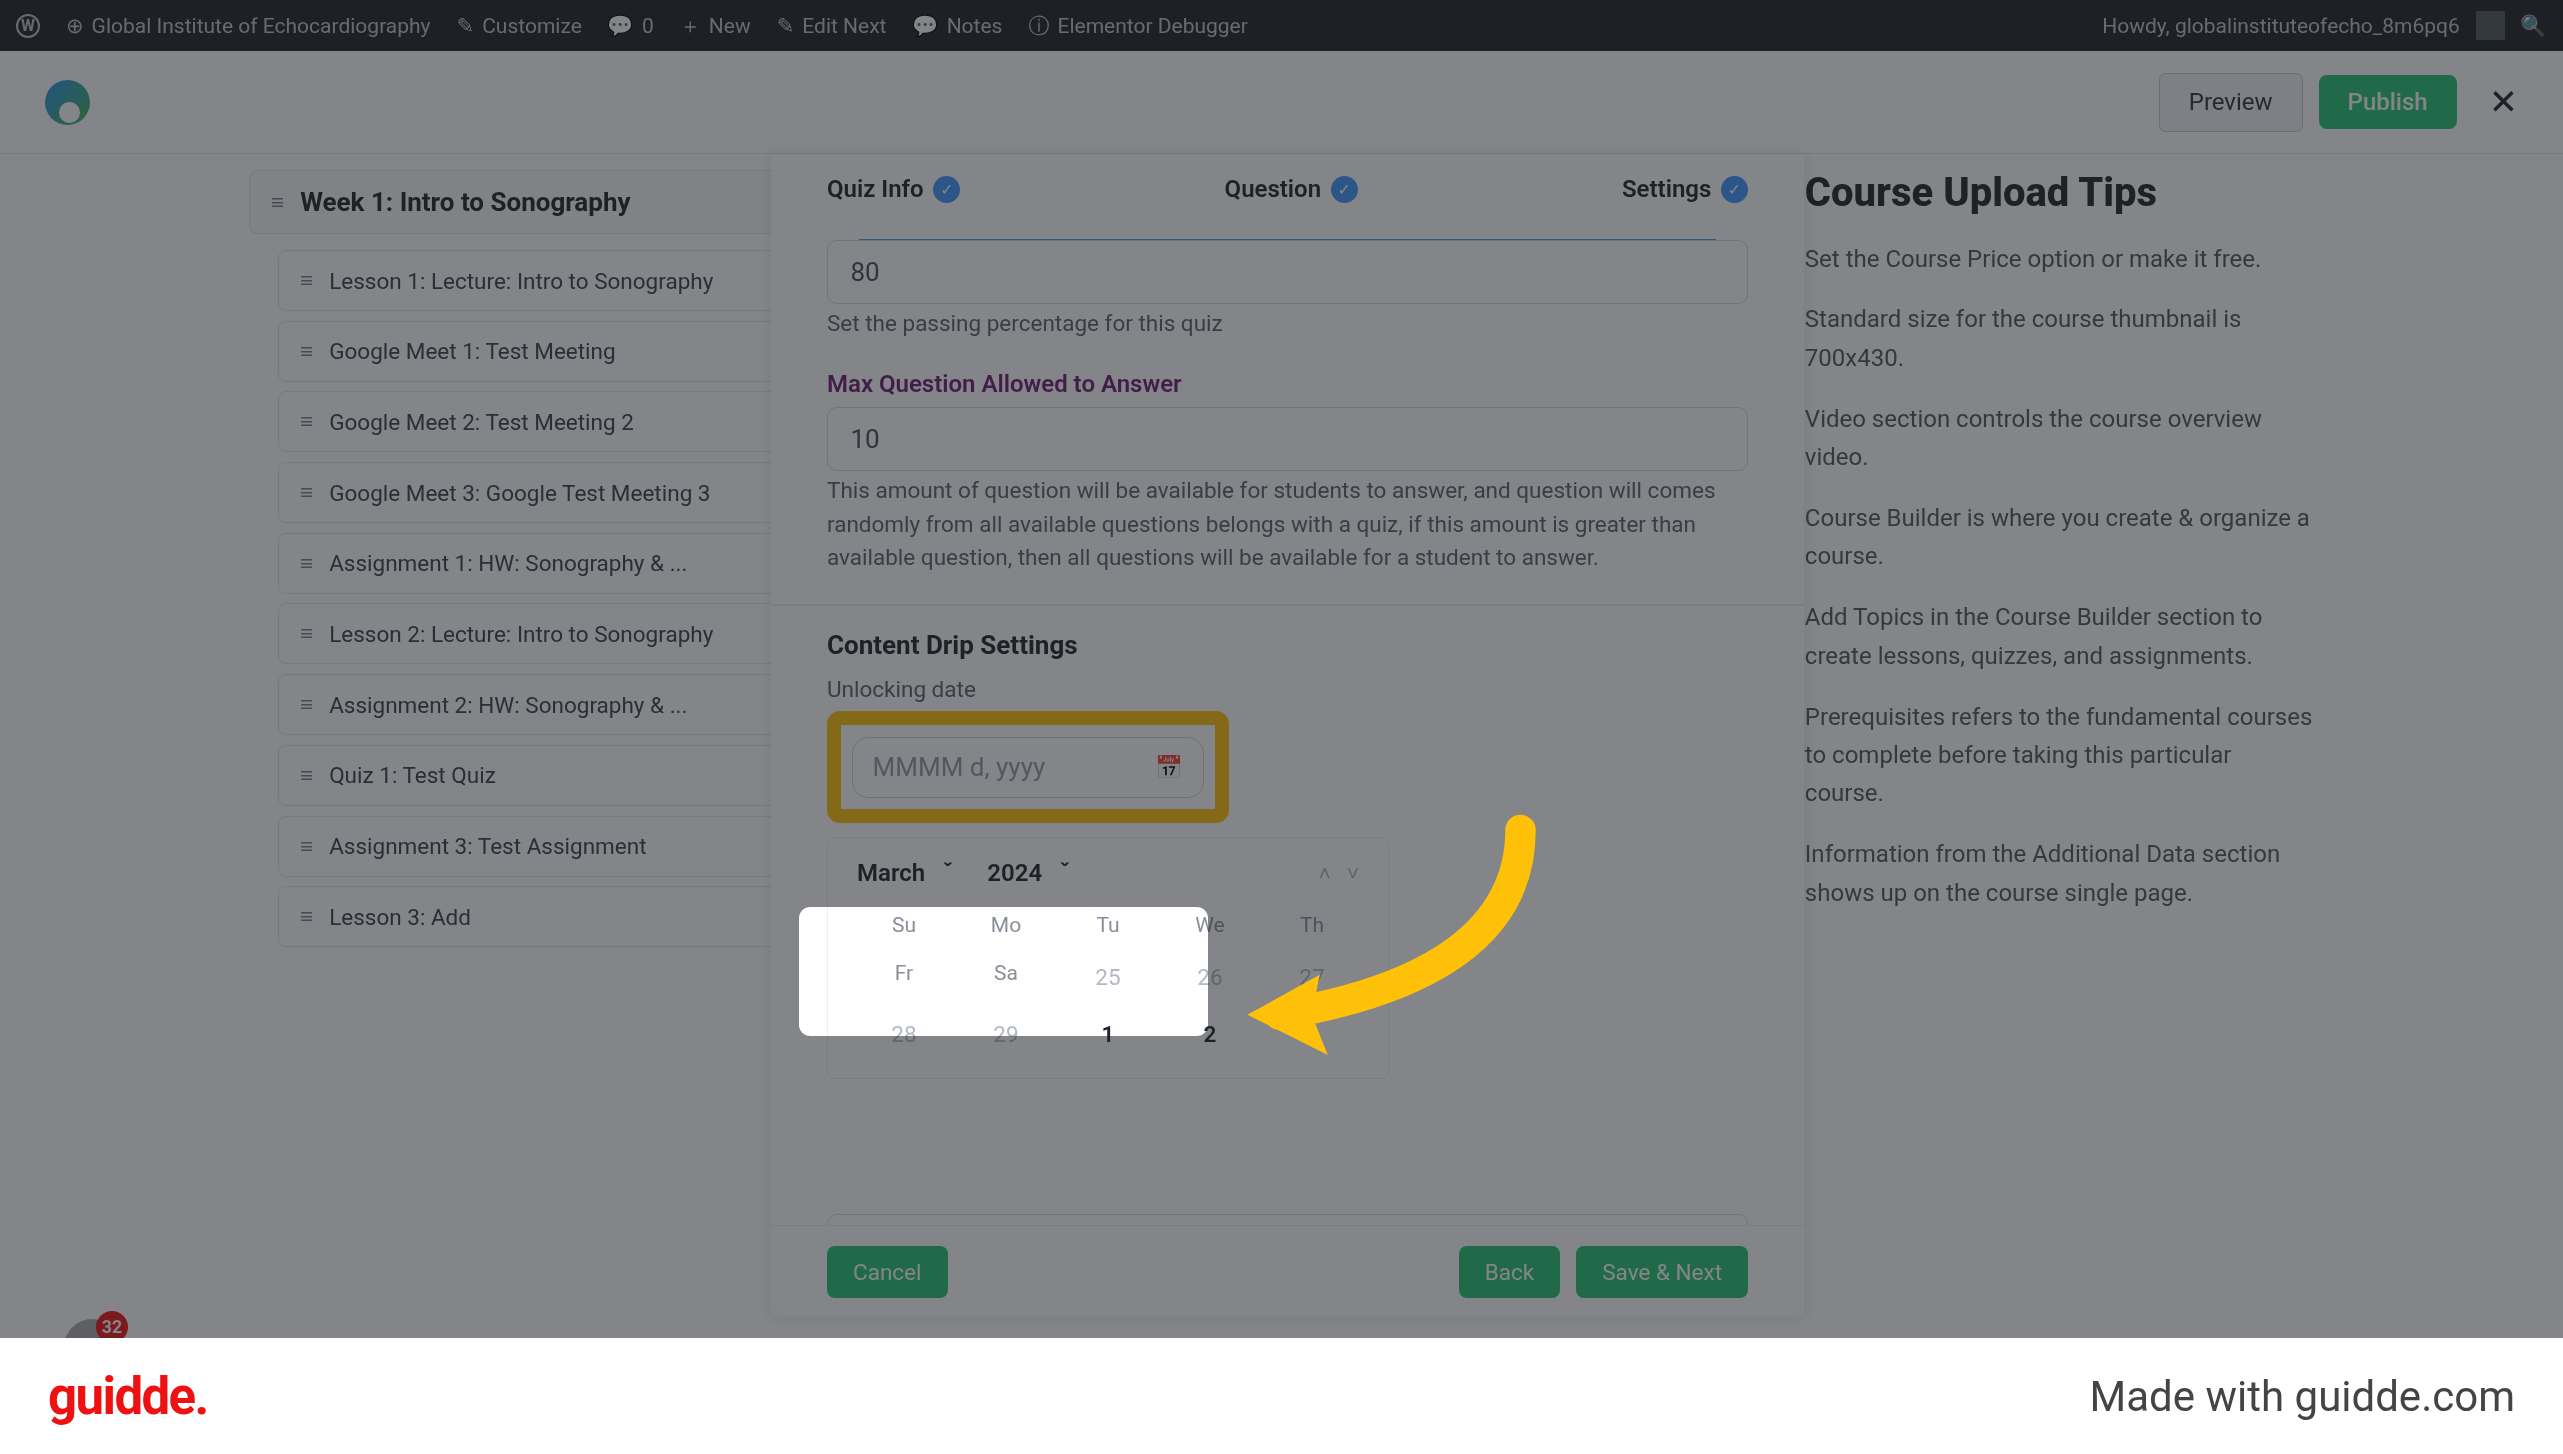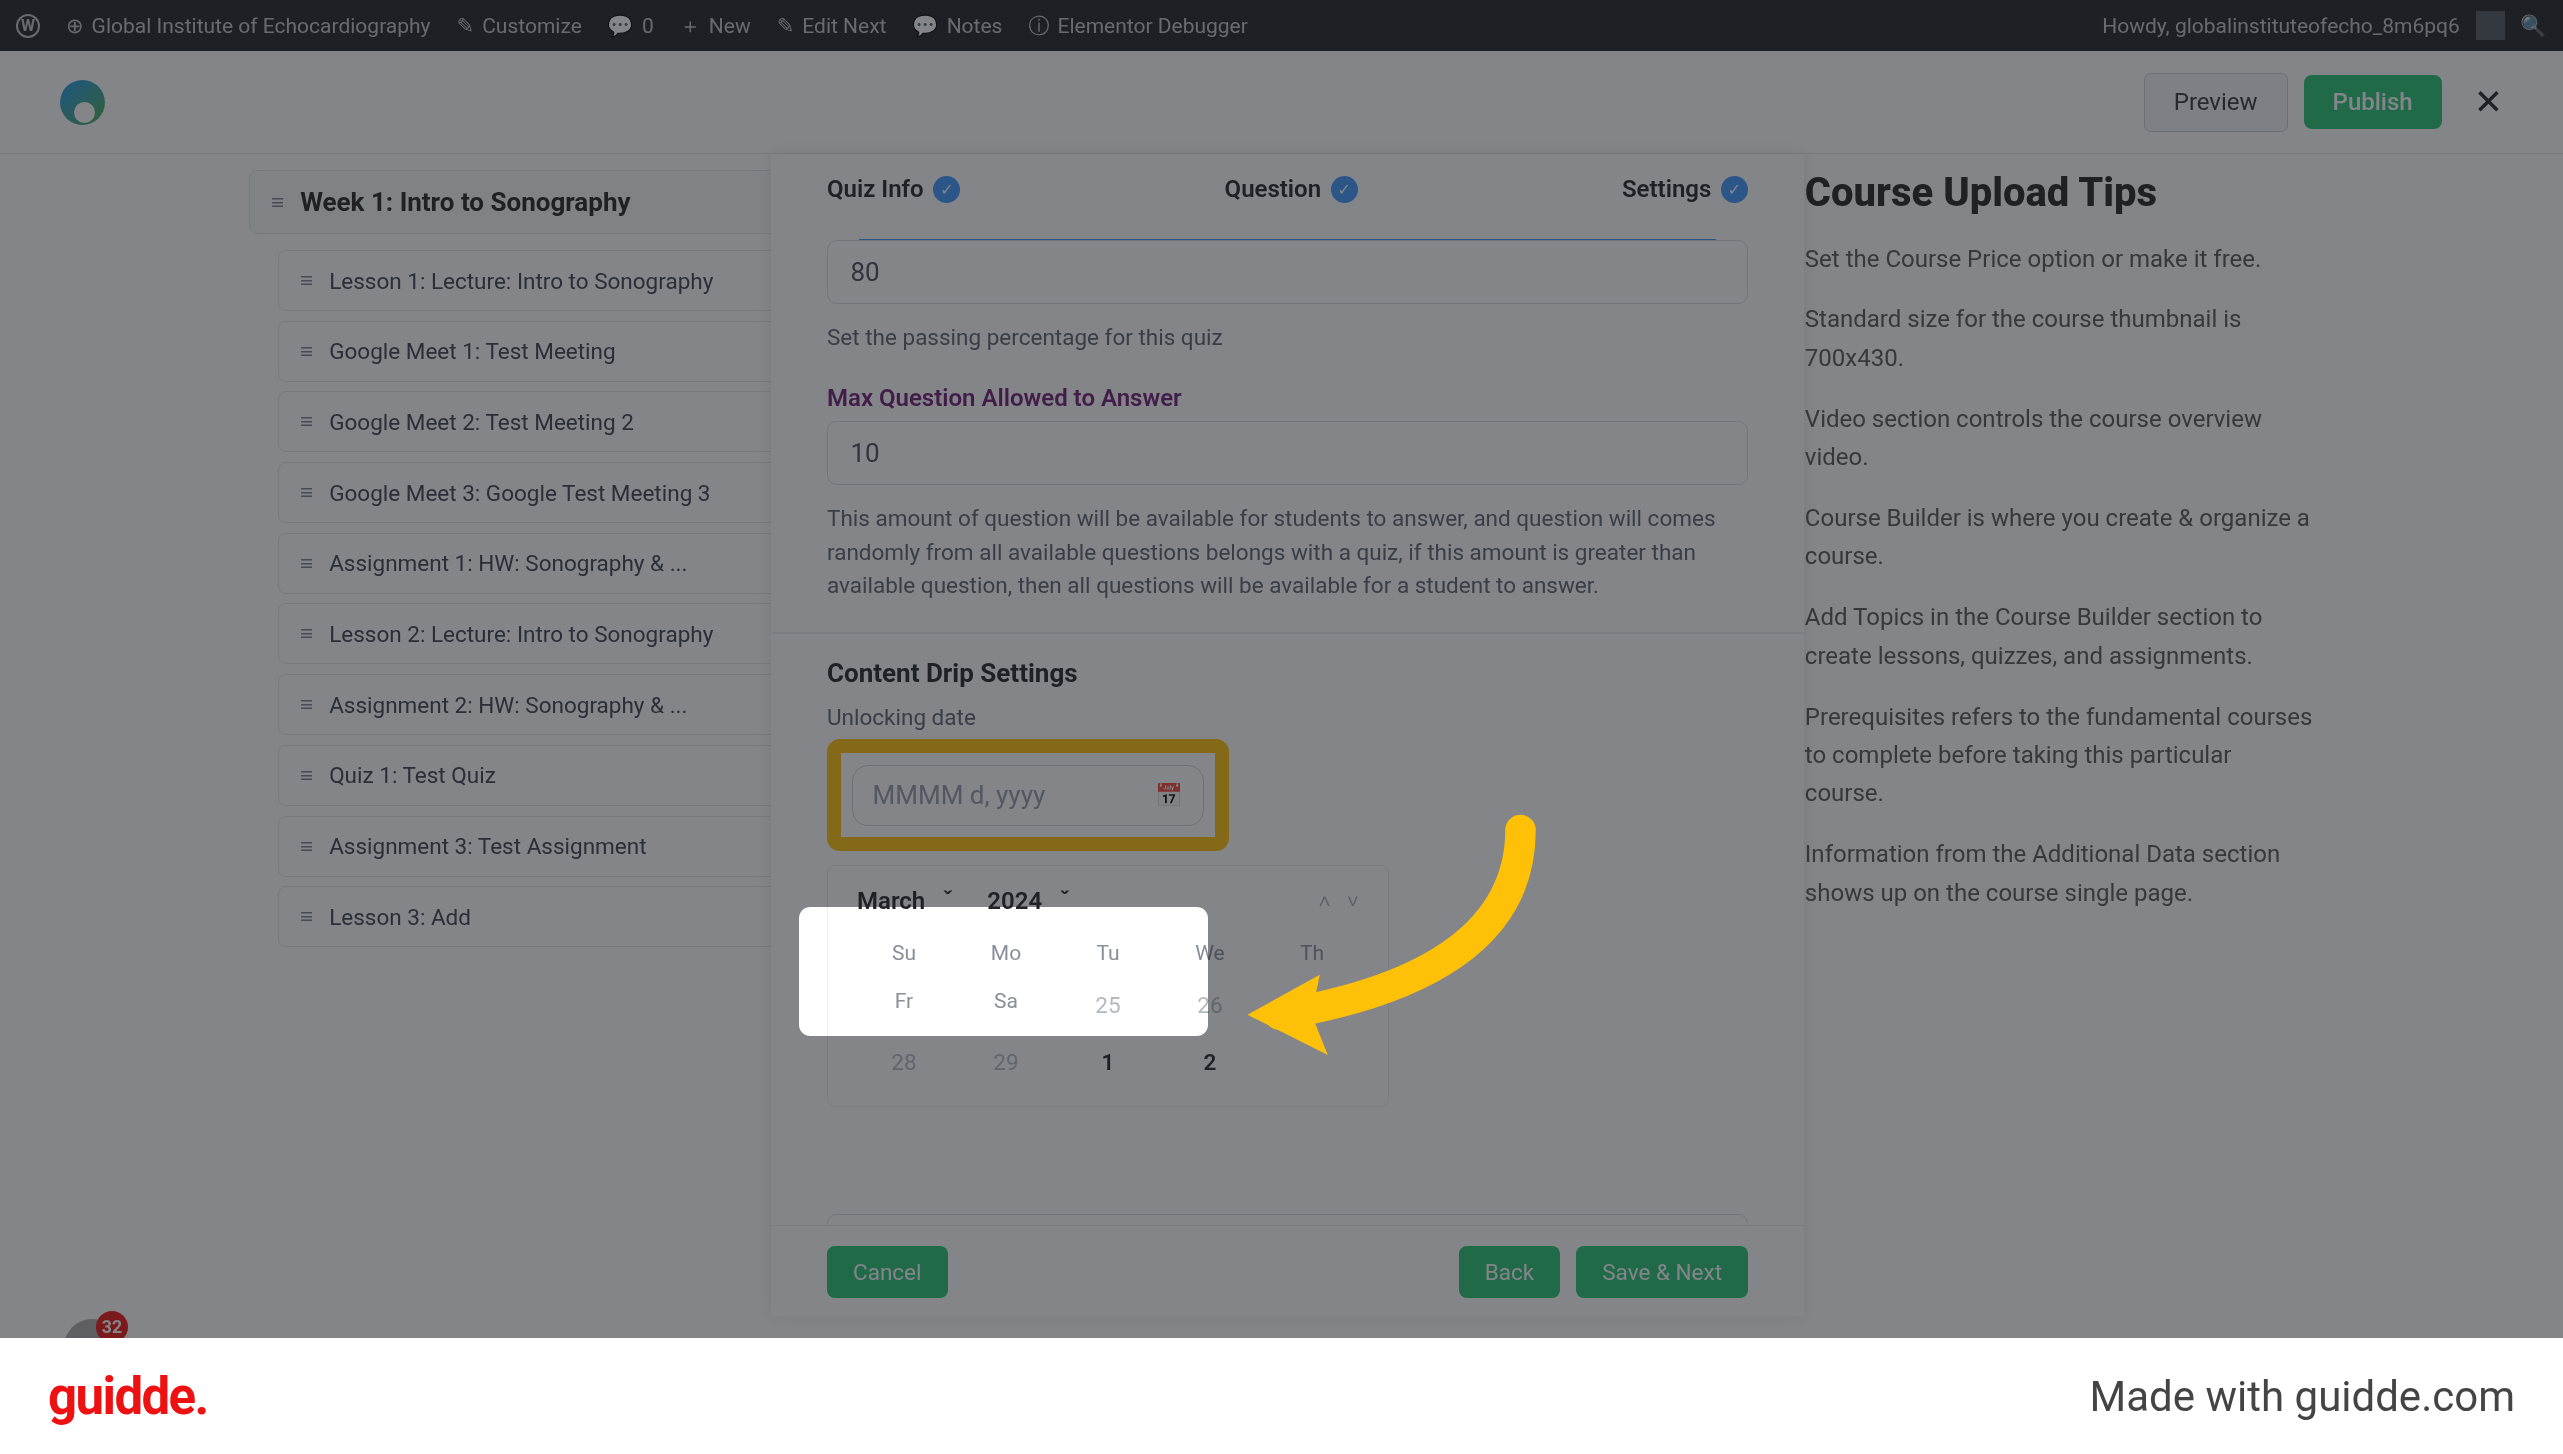--- a/index.html
+++ b/index.html
@@ -3,21 +3,21 @@
 <meta charset="utf-8">
 <style>
 *{margin:0;padding:0;box-sizing:border-box;font-family:-apple-system,BlinkMacSystemFont,"Segoe UI",Roboto,sans-serif}
 body{width:2563px;height:1455px;background:#fff;overflow:hidden;position:relative}
 .admin-bar{height:51px;background:#1d2327;color:#c3c4c7;display:flex;align-items:center;padding:0 16px;font-size:21px;justify-content:space-between}
 .admin-left{display:flex;align-items:center;gap:26px}
 .admin-item{display:flex;align-items:center;gap:8px;cursor:pointer}
 .admin-right{display:flex;align-items:center;gap:16px}
 .wp-icon{width:24px;height:24px;border:2.4px solid #c3c4c7;border-radius:50%;display:flex;align-items:center;justify-content:center;font-weight:bold;font-size:16px}
 .avatar-box{width:29px;height:29px;background:#50575e}
-.topbar{height:103px;background:#fff;border-bottom:0.8px solid #e5e8ed;display:flex;align-items:center;justify-content:space-between;padding:0 60px}
+.topbar{height:103px;background:#fff;border-bottom:0.8px solid #e5e8ed;display:flex;align-items:center;justify-content:space-between;padding:0 45px}
 .logo{width:45px;height:45px;border-radius:50%;background:linear-gradient(135deg,#2196f3,#4caf50);position:relative;overflow:hidden}
 .logo::after{content:"";position:absolute;top:50%;left:30%;width:21px;height:21px;background:#fff;border-radius:50%}
 .topbar-right{display:flex;align-items:center;gap:16px}
 .btn-preview{padding:14.5px 29px;border:0.8px solid #ccc;border-radius:6.4px;background:#f1f3f5;font-size:24px;color:#333;cursor:pointer}
 .btn-publish{padding:13px 29px;border:none;border-radius:8px;background:#24c373;color:#fff;font-size:24px;font-weight:500;cursor:pointer}
 .close-x{font-size:35px;color:#212327;cursor:pointer;margin-left:16px}
 .content{display:flex;padding:0 249px;gap:16px}
 .sidebar{width:652px;padding-top:16px}
 .week-header{display:flex;align-items:center;gap:16px;padding:16px 21px;border:0.8px solid #e3e6eb;border-radius:8px;background:#f9fafb;font-size:26px;font-weight:700;color:#222;margin-bottom:16px}
 .drag{color:#7a7e8c;font-size:22.5px}
@@ -27,21 +27,21 @@
 .tips p{font-size:24px;color:#555;line-height:1.6;margin-bottom:22.5px}
 .modal{position:absolute;left:771px;top:154px;width:1033px;height:1163px;background:#fff;box-shadow:0 0 16px rgba(0,0,0,0.1);z-index:50}
 .stepper{display:flex;align-items:center;justify-content:space-between;padding:21px 56px 0}
 .step{display:flex;flex-direction:row;align-items:center;gap:9.7px}
 .step-label{font-size:24px;font-weight:600;color:#212327}
 .step-dot{width:27px;height:27px;border-radius:50%;background:#3e97ff;display:flex;align-items:center;justify-content:center;color:#fff;font-size:16px}
 .step-line{position:absolute;top:85px;left:88px;right:88px;height:4px;background:#3e97ff;z-index:-1}
 .stepper-wrap{position:relative;padding-bottom:24px}
 .modal-body{padding:13px 56px;overflow:hidden}
 .input-box{width:100%;padding:16px 22.5px;border:0.8px solid #d7dae0;border-radius:9.7px;font-size:26px;color:#484d5b;background:#fff}
-.help-text{font-size:22.5px;color:#5b616e;margin-top:17px;margin-bottom:29px;line-height:1.5}
+.help-text{font-size:22.5px;color:#5b616e;margin-top:3px;margin-bottom:29px;line-height:1.5}
 .field-label{font-size:24px;font-weight:600;color:#701a75;margin-bottom:9px}
 .section-divider{height:1.6px;background:#eceef2;margin:16px -56px 24px}
 .section-title{font-size:26px;font-weight:700;color:#212327;margin-bottom:16px}
 .sub-label{font-size:22.5px;color:#5b616e;margin-bottom:9.7px}
 .date-highlight{border:14.5px solid #ffc107;border-radius:13px;padding:11.3px;width:402px}
 .date-input{width:100%;padding:14.5px 19.3px;border:0.8px solid #cfd3da;border-radius:16px;font-size:26px;color:#939aa8;background:#fff;display:flex;align-items:center;justify-content:space-between}
 .cal-icon{color:#5b616e;font-size:22.5px}
 .calendar{margin-top:14.5px;border:0.8px solid #eceef2;border-radius:8px;padding:21px 29px;width:562px;background:#fff}
 .cal-header{display:flex;align-items:center;justify-content:space-between;margin-bottom:19.3px}
 .cal-selectors{display:flex;gap:34px}

